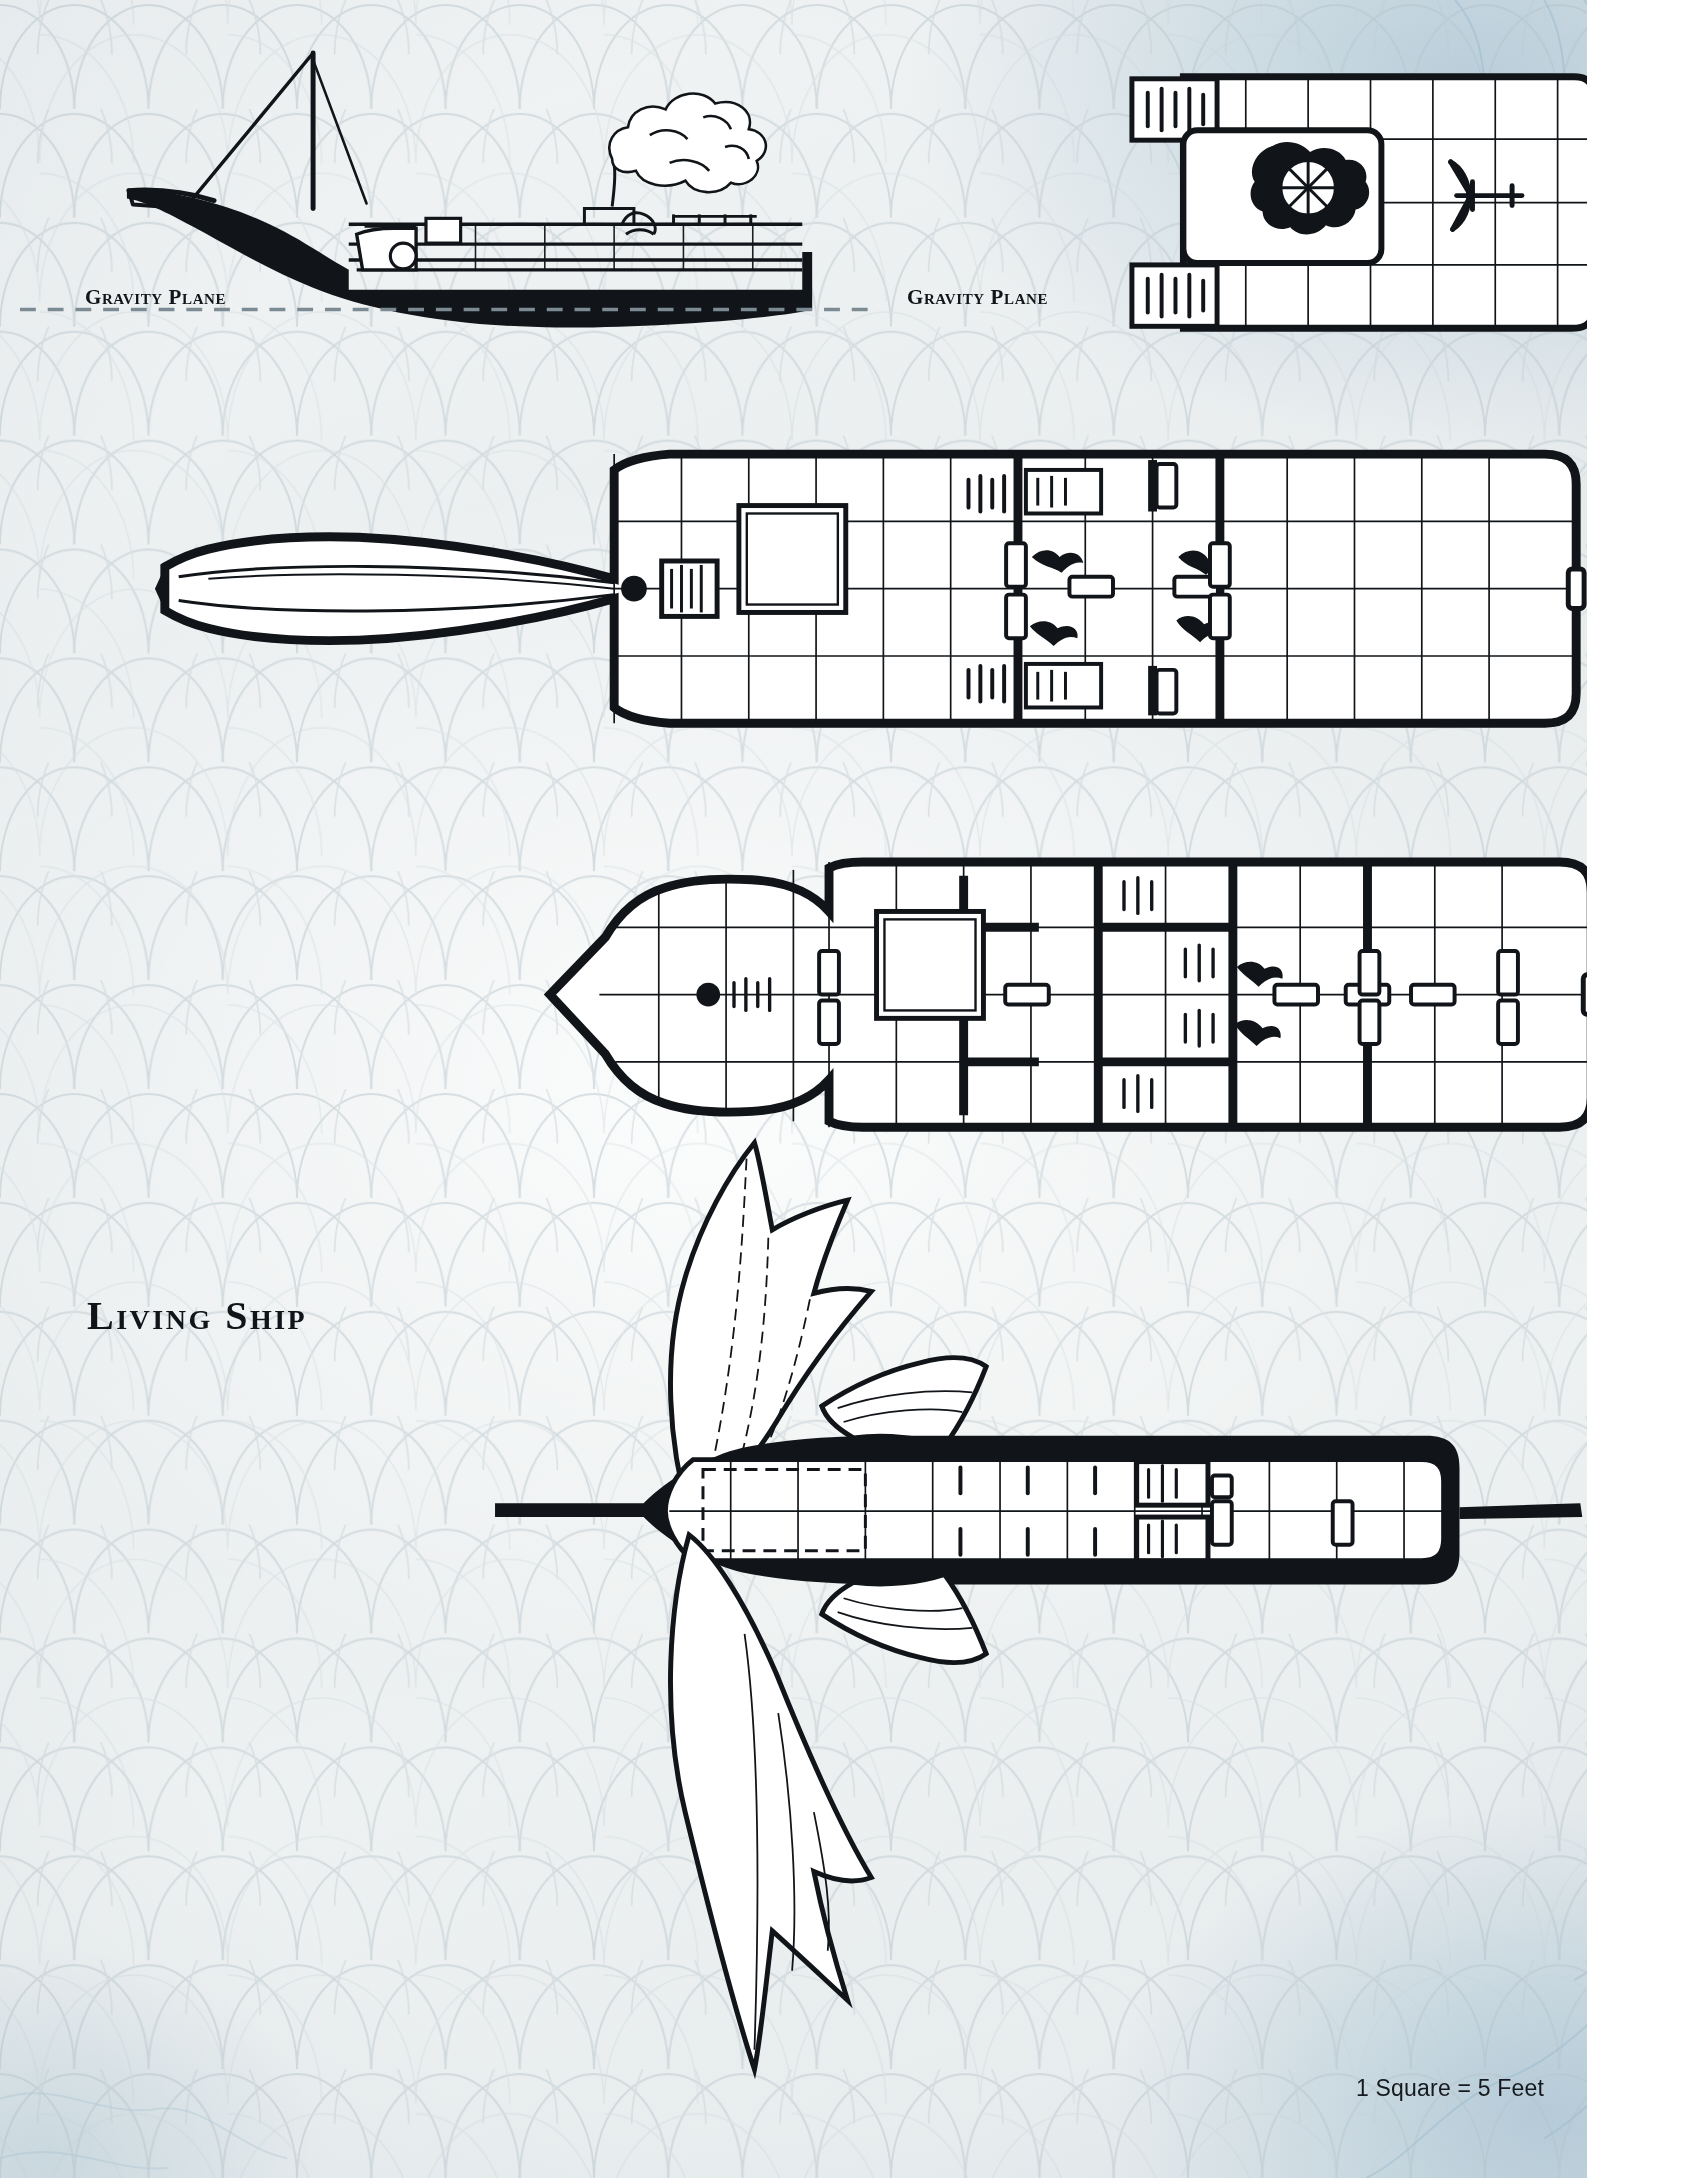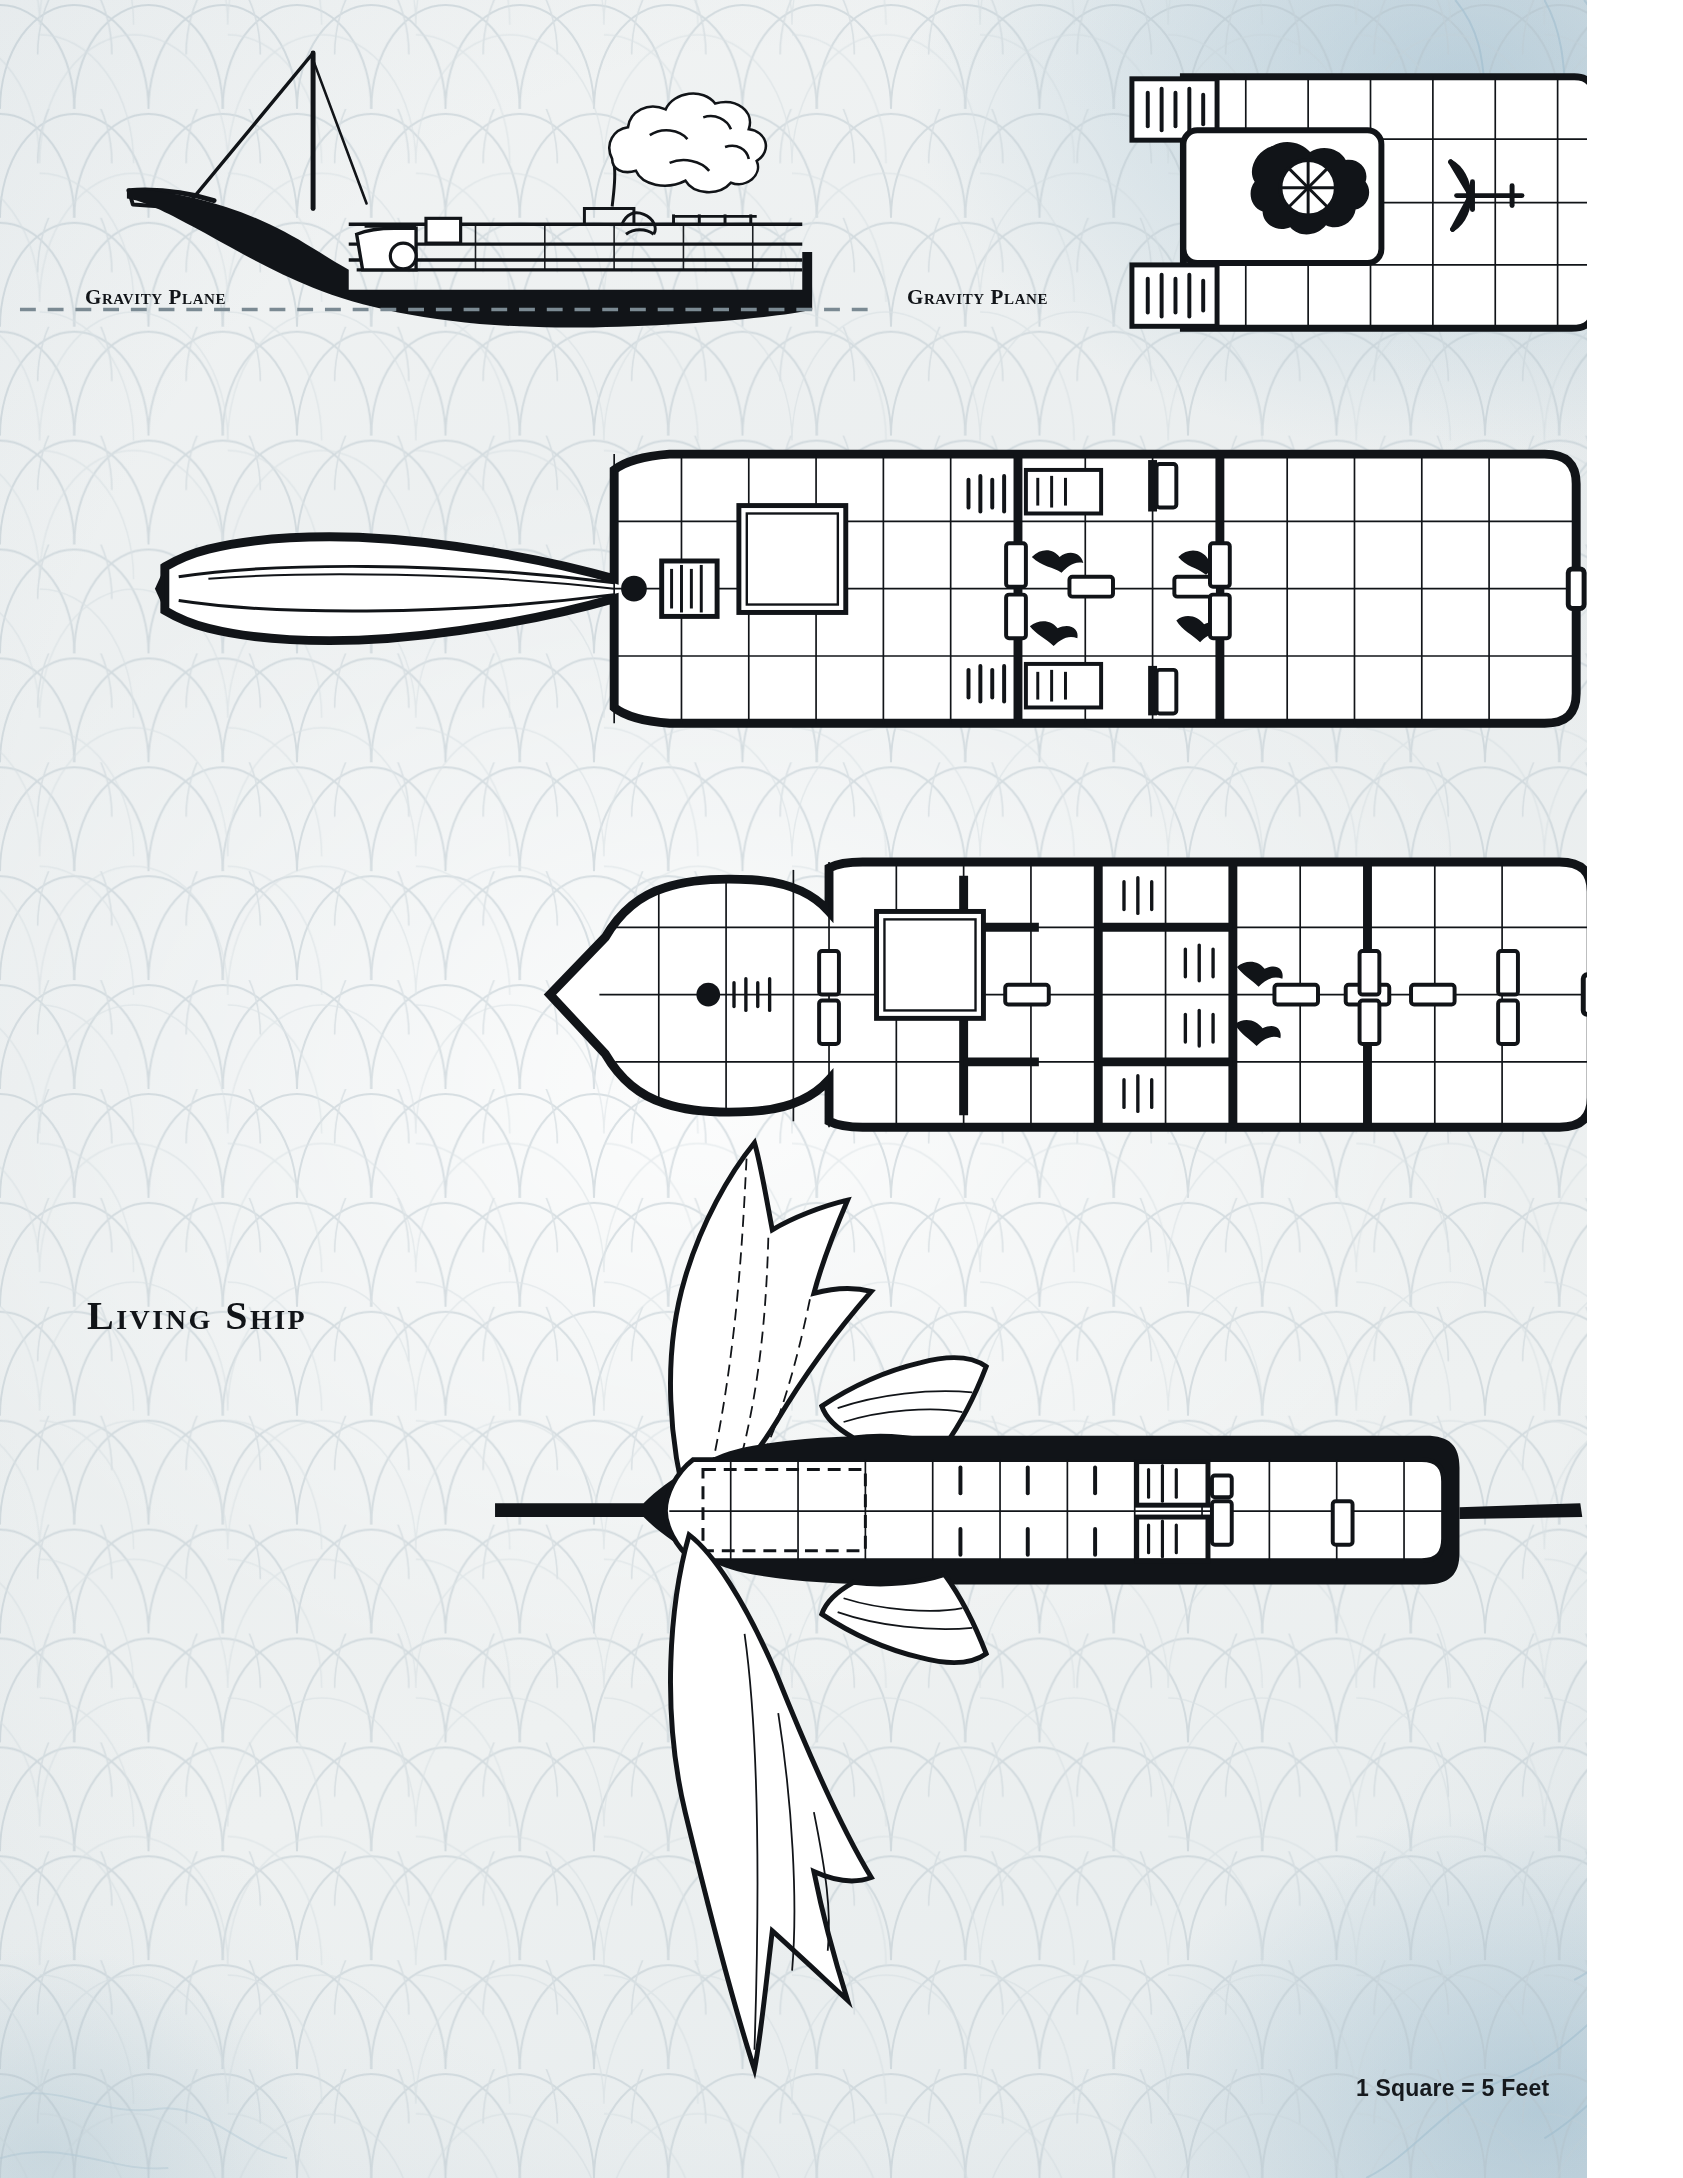--- a/index.html
+++ b/index.html
@@ -42,21 +42,20 @@
     background:
       radial-gradient(ellipse 1485px 1881px at 50% 50%, rgba(255,255,255,0) 55%, rgba(120,150,170,0.18) 100%);
   }
 
   
   .label {
     position: absolute;
     color: #111418;
     font-family: "Liberation Serif", serif;
     white-space: nowrap;
-    font-weight: bold;
   }
   .gravity-label {
     font-size: 21px;
     font-weight: bold;
     letter-spacing: 0.6px;
     font-variant: small-caps;
     text-transform: capitalize;
   }
   .title-label {
     font-size: 40px;

